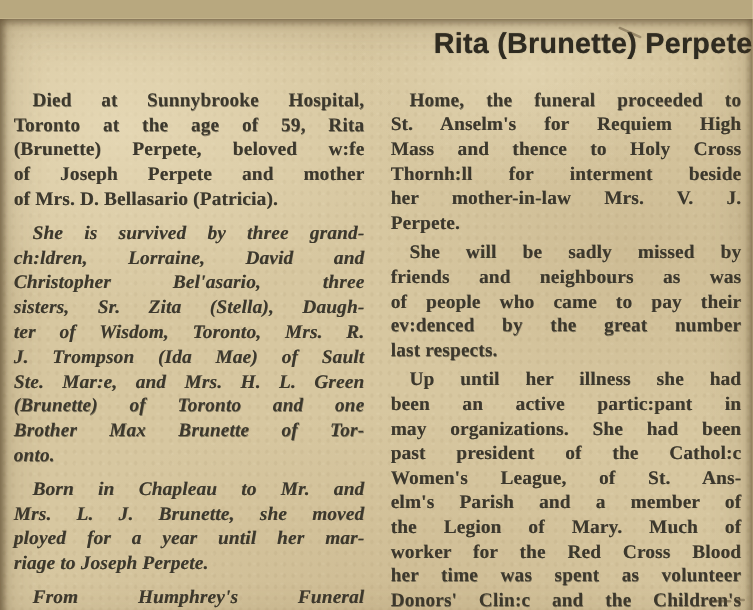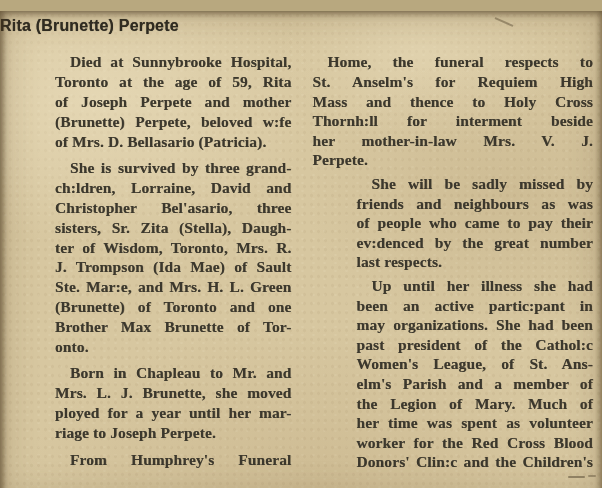--- a/index.html
+++ b/index.html
@@ -27,44 +27,44 @@
     content: ""; position: absolute; inset: 0; pointer-events: none;
     box-shadow:
       inset 0 0 36px rgba(96,74,43,0.32),
       inset 4px 0 6px rgba(66,50,27,0.38),
       inset 0 4px 6px rgba(66,50,27,0.30),
       inset -3px 0 5px rgba(66,50,27,0.22),
       inset 0 -4px 6px rgba(66,50,27,0.24);
   }
   .headline {
     padding-top: 6px;
-    text-align: left;
+    text-align: right;
     font-family: "Liberation Sans", sans-serif;
     font-weight: bold;
-    font-size: 16px;
+    font-size: 23px;
     letter-spacing: 0.2px;
     color: var(--headline-ink, #2d2a21);
     text-shadow: 0 0 0.7px rgba(45,42,33,0.75);
   }
   .body {
     display: flex;
     gap: 21px;
     padding: 7px 9px 0 11px;
   }
   .col {
     flex: 1;
     font-size: 15.4px;
     font-weight: bold;
     letter-spacing: 0.15px;
     text-shadow: 0.3px 0.3px 0.5px rgba(60,56,45,0.55);
   }
-  .col-left  .line { line-height: 19.8px; margin-left: 44px; }
+  .col-left  .line { line-height: 19.8px; }
   .col-right .line { line-height: 19.6px; }
-  .col-left  .para + .para { margin-top: 7px; }
-  .col-right .para + .para { margin-top: 4px; margin-left: 44px; }
+  .col-left  .para + .para { margin-top: 7px; font-style: italic; }
+  .col-right .para + .para { margin-top: 4px; }
   .line { text-align: justify; text-align-last: justify; }
   .line.last { text-align-last: left; }
   .line.first { text-indent: 15px; }
   .artifact { position: absolute; pointer-events: none; }
   .artifact-scratch {
     left: 494px; top: 10px; width: 20px; height: 2px;
     background: rgba(86,74,50,0.45);
     transform: rotate(24deg); border-radius: 2px;
   }
   .artifact-dash1 {
@@ -79,22 +79,22 @@
 </head>
 <body>
 
 <div class="clipping" style="--paper: #d7c7a0; --ink: #3c382d; --headline-ink: #2d2a21;">
   <h1 class="headline">Rita (Brunette) Perpete</h1>
   <div class="body">
     <div class="col col-left">
         <div class="para">
           <div class="line first">Died at Sunnybrooke Hospital,</div>
           <div class="line">Toronto at the age of 59, Rita</div>
+          <div class="line">(Brunette) Perpete, beloved w:fe</div>
           <div class="line">of Joseph Perpete and mother</div>
-          <div class="line">(Brunette) Perpete, beloved w:fe</div>
           <div class="line last">of Mrs. D. Bellasario (Patricia).</div>
         </div>
         <div class="para">
           <div class="line first">She is survived by three grand-</div>
           <div class="line">ch:ldren, Lorraine, David and</div>
           <div class="line">Christopher Bel'asario, three</div>
           <div class="line">sisters, Sr. Zita (Stella), Daugh-</div>
           <div class="line">ter of Wisdom, Toronto, Mrs. R.</div>
           <div class="line">J. Trompson (Ida Mae) of Sault</div>
           <div class="line">Ste. Mar:e, and Mrs. H. L. Green</div>
@@ -107,21 +107,21 @@
           <div class="line">Mrs. L. J. Brunette, she moved</div>
           <div class="line">ployed for a year until her mar-</div>
           <div class="line last">riage to Joseph Perpete.</div>
         </div>
         <div class="para">
           <div class="line first">From Humphrey's Funeral</div>
         </div>
       </div>
     <div class="col col-right">
         <div class="para">
-          <div class="line first">Home, the funeral respects to</div>
+          <div class="line first">Home, the funeral proceeded to</div>
           <div class="line">St. Anselm's for Requiem High</div>
           <div class="line">Mass and thence to Holy Cross</div>
           <div class="line">Thornh:ll for interment beside</div>
           <div class="line">her mother-in-law Mrs. V. J.</div>
           <div class="line last">Perpete.</div>
         </div>
         <div class="para">
           <div class="line first">She will be sadly missed by</div>
           <div class="line">friends and neighbours as was</div>
           <div class="line">of people who came to pay their</div>
@@ -129,22 +129,22 @@
           <div class="line last">last respects.</div>
         </div>
         <div class="para">
           <div class="line first">Up until her illness she had</div>
           <div class="line">been an active partic:pant in</div>
           <div class="line">may organizations. She had been</div>
           <div class="line">past president of the Cathol:c</div>
           <div class="line">Women's League, of St. Ans-</div>
           <div class="line">elm's Parish and a member of</div>
           <div class="line">the Legion of Mary. Much of</div>
+          <div class="line">worker for the Red Cross Blood</div>
           <div class="line">her time was spent as volunteer</div>
-          <div class="line">worker for the Red Cross Blood</div>
           <div class="line">Donors' Clin:c and the Children's</div>
         </div>
       </div>
   </div>
   <div class="artifact artifact-scratch"></div>
   <div class="artifact artifact-dash1"></div>
   <div class="artifact artifact-dash2"></div>
 </div>
 
 </body></html>

